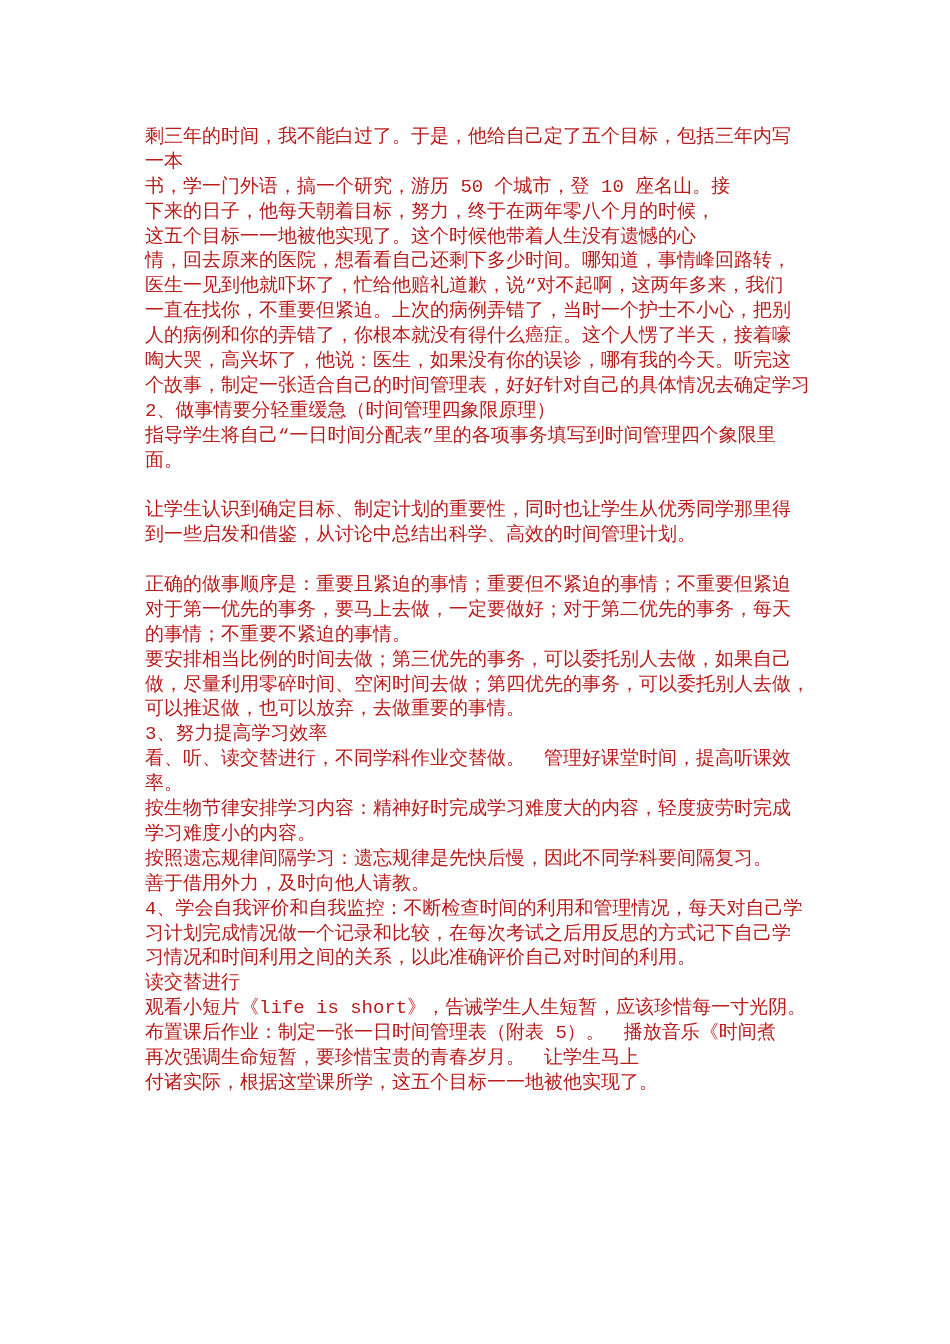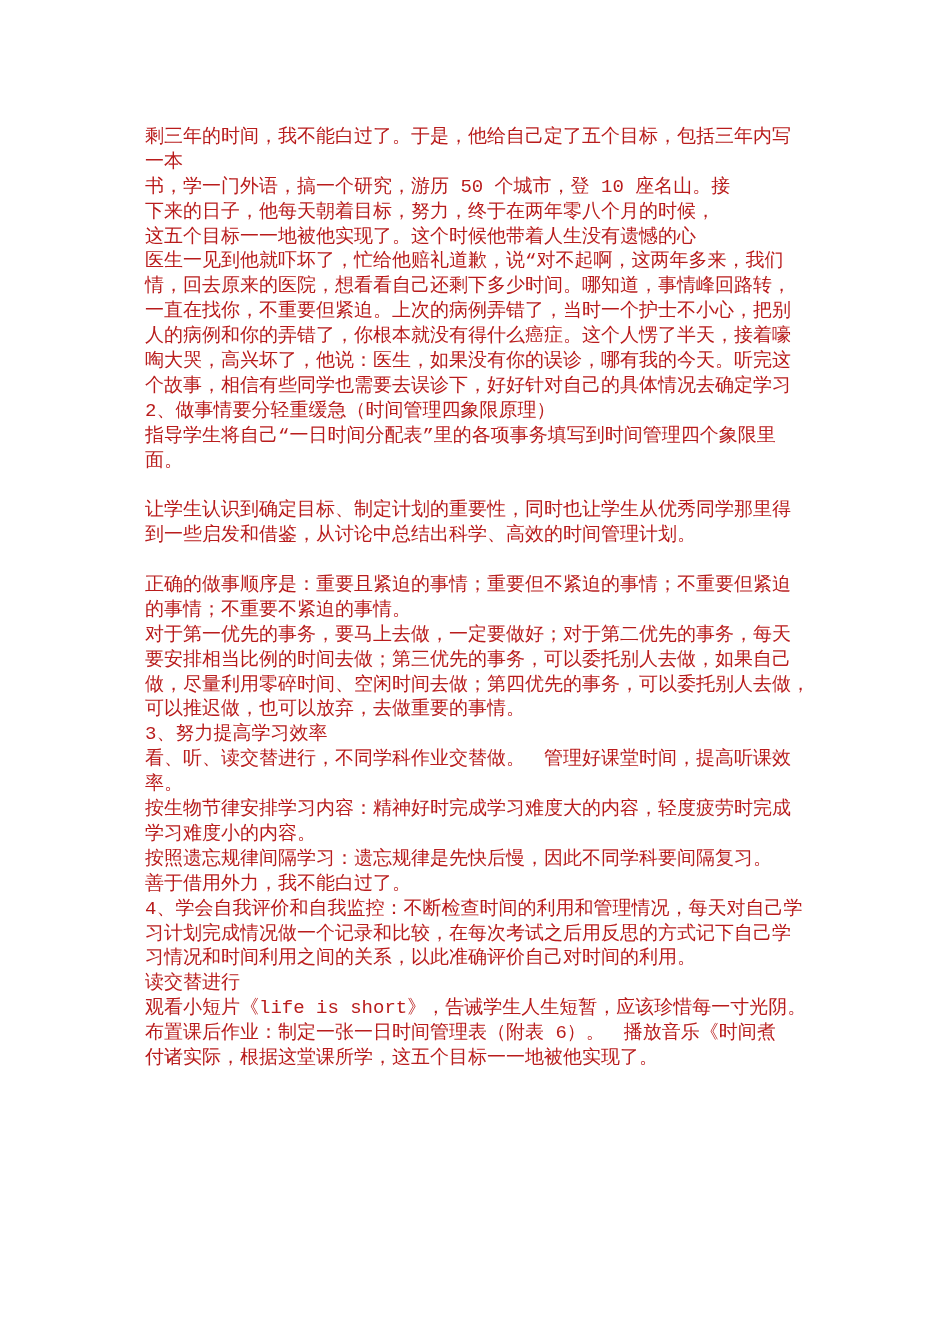--- a/index.html
+++ b/index.html
@@ -19,46 +19,47 @@
   </style>
 </head>
 <body>
 
 <div class="page">
   <div class="line">剩三年的时间，我不能白过了。于是，他给自己定了五个目标，包括三年内写</div>
   <div class="line">一本</div>
   <div class="line">书，学一门外语，搞一个研究，游历 50 个城市，登 10 座名山。接</div>
   <div class="line">下来的日子，他每天朝着目标，努力，终于在两年零八个月的时候，</div>
   <div class="line">这五个目标一一地被他实现了。这个时候他带着人生没有遗憾的心</div>
+  <div class="line">情，回去原来的医院，想看看自己还剩下多少时间。哪知道，事情峰回路转，</div>
   <div class="line">医生一见到他就吓坏了，忙给他赔礼道歉，说“对不起啊，这两年多来，我们</div>
-  <div class="line">情，回去原来的医院，想看看自己还剩下多少时间。哪知道，事情峰回路转，</div>
   <div class="line">一直在找你，不重要但紧迫。上次的病例弄错了，当时一个护士不小心，把别</div>
   <div class="line">人的病例和你的弄错了，你根本就没有得什么癌症。这个人愣了半天，接着嚎</div>
   <div class="line">啕大哭，高兴坏了，他说：医生，如果没有你的误诊，哪有我的今天。听完这</div>
-  <div class="line">个故事，相信有些同学也需要去误诊下，好好针对自己的具体情况去确定学习</div>
+  <div class="line">个故事，制定一张适合自己的时间管理表，好好针对自己的具体情况去确定学习</div>
   <div class="line">2、做事情要分轻重缓急（时间管理四象限原理）</div>
   <div class="line">指导学生将自己“一日时间分配表”里的各项事务填写到时间管理四个象限里</div>
   <div class="line">面。</div>
   <div class="blank"></div>
   <div class="line">让学生认识到确定目标、制定计划的重要性，同时也让学生从优秀同学那里得</div>
   <div class="line">到一些启发和借鉴，从讨论中总结出科学、高效的时间管理计划。</div>
   <div class="blank"></div>
   <div class="line">正确的做事顺序是：重要且紧迫的事情；重要但不紧迫的事情；不重要但紧迫</div>
+  <div class="line">对于第一优先的事务，要马上去做，一定要做好；对于第二优先的事务，每天</div>
   <div class="line">的事情；不重要不紧迫的事情。</div>
-  <div class="line">对于第一优先的事务，要马上去做，一定要做好；对于第二优先的事务，每天</div>
   <div class="line">要安排相当比例的时间去做；第三优先的事务，可以委托别人去做，如果自己</div>
   <div class="line">做，尽量利用零碎时间、空闲时间去做；第四优先的事务，可以委托别人去做，</div>
   <div class="line">可以推迟做，也可以放弃，去做重要的事情。</div>
   <div class="line">3、努力提高学习效率</div>
   <div class="line">看、听、读交替进行，不同学科作业交替做。　管理好课堂时间，提高听课效</div>
   <div class="line">率。</div>
   <div class="line">按生物节律安排学习内容：精神好时完成学习难度大的内容，轻度疲劳时完成</div>
   <div class="line">学习难度小的内容。</div>
   <div class="line">按照遗忘规律间隔学习：遗忘规律是先快后慢，因此不同学科要间隔复习。</div>
-  <div class="line">善于借用外力，我不能白过了。</div>
+  <div class="line">善于借用外力，及时向他人请教。</div>
   <div class="line">4、学会自我评价和自我监控：不断检查时间的利用和管理情况，每天对自己学</div>
   <div class="line">习计划完成情况做一个记录和比较，在每次考试之后用反思的方式记下自己学</div>
   <div class="line">习情况和时间利用之间的关系，以此准确评价自己对时间的利用。</div>
   <div class="line">读交替进行</div>
   <div class="line">观看小短片《life is short》，告诫学生人生短暂，应该珍惜每一寸光阴。</div>
-  <div class="line">布置课后作业：制定一张一日时间管理表（附表 6）。　播放音乐《时间煮</div>
+  <div class="line">布置课后作业：制定一张一日时间管理表（附表 5）。　播放音乐《时间煮</div>
+  <div class="line">再次强调生命短暂，要珍惜宝贵的青春岁月。　让学生马上</div>
   <div class="line">付诸实际，根据这堂课所学，这五个目标一一地被他实现了。</div>
 </div>
 
 </body></html>

